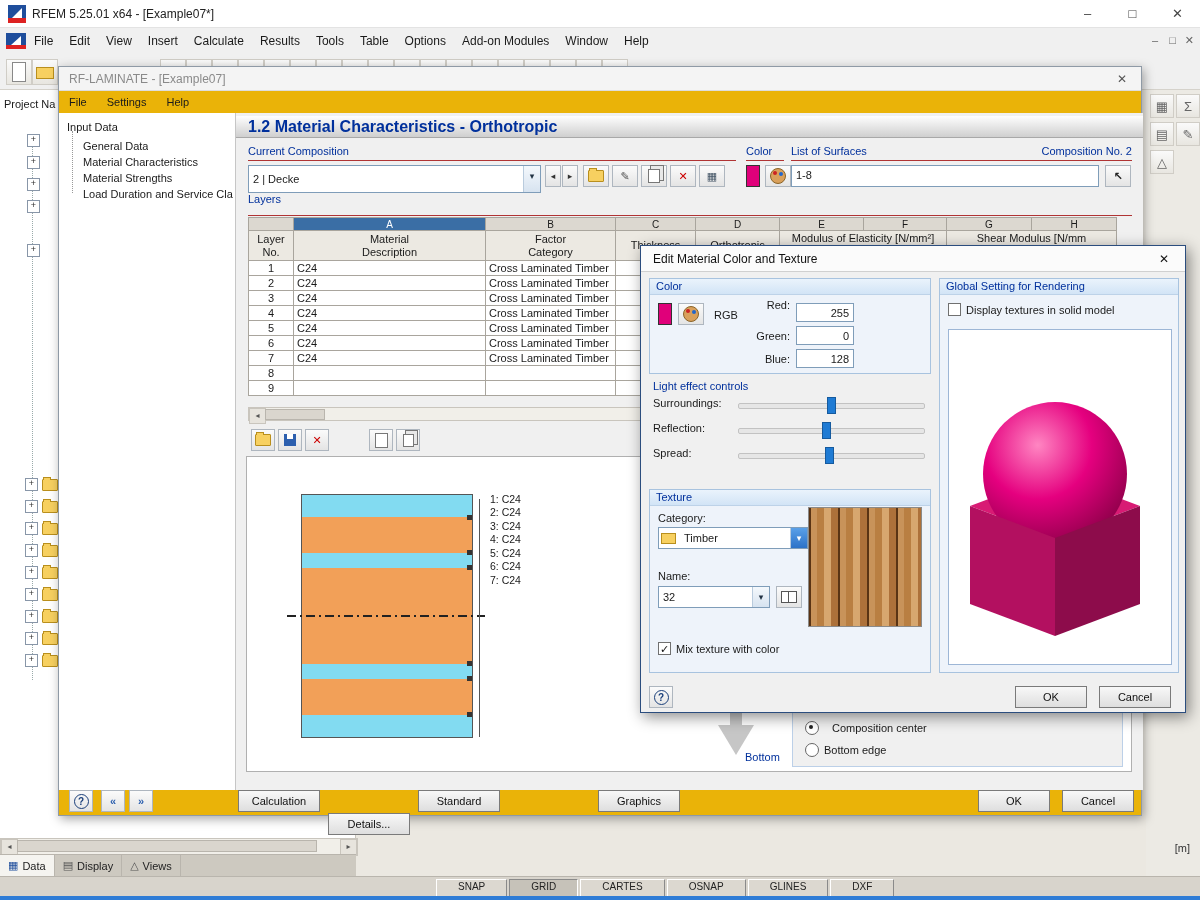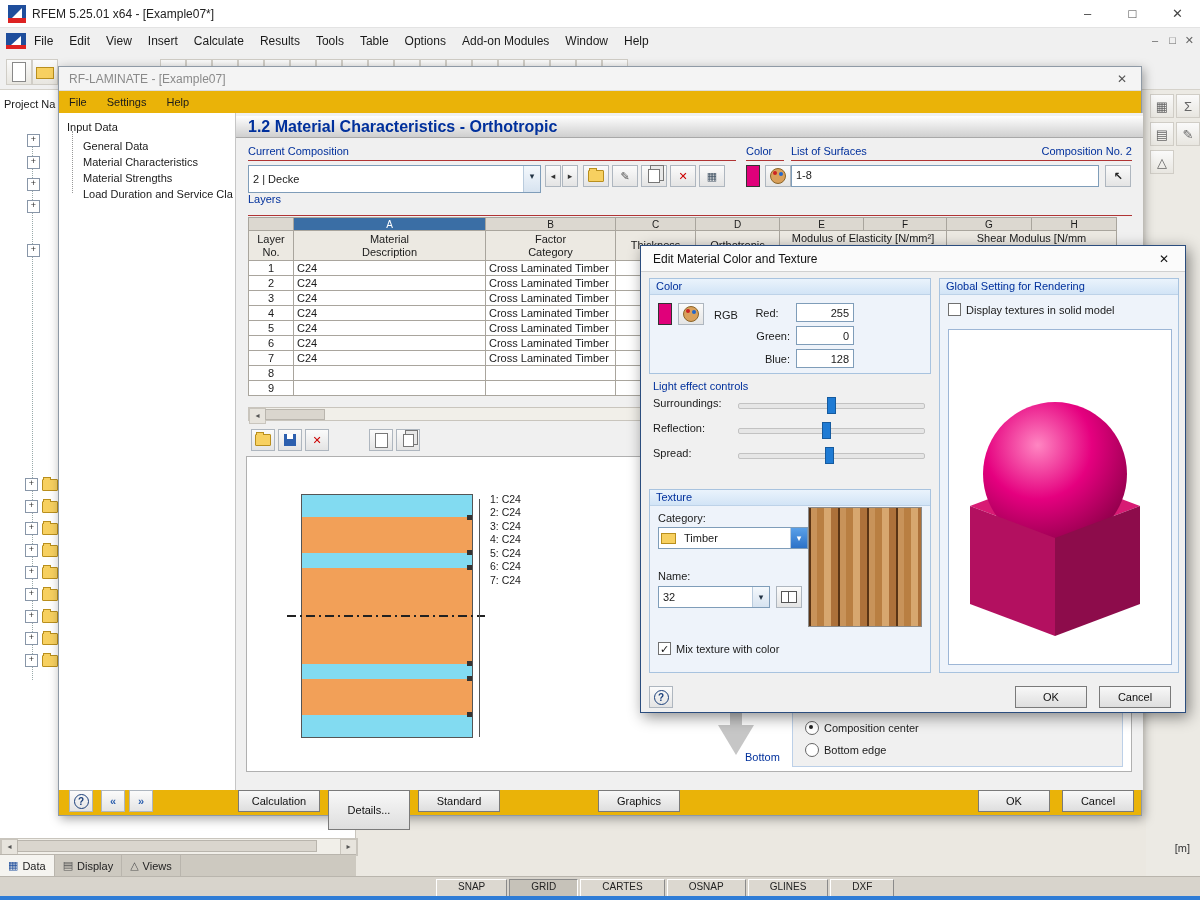--- a/index.html
+++ b/index.html
@@ -480,21 +480,21 @@
         <div class="abs" style="left:243px;top:49px;font-size:10.5px">2: C24</div>
         <div class="abs" style="left:243px;top:63px;font-size:10.5px">3: C24</div>
         <div class="abs" style="left:243px;top:76px;font-size:10.5px">4: C24</div>
         <div class="abs" style="left:243px;top:90px;font-size:10.5px">5: C24</div>
         <div class="abs" style="left:243px;top:103px;font-size:10.5px">6: C24</div>
         <div class="abs" style="left:243px;top:117px;font-size:10.5px">7: C24</div>
         <div class="abs" style="left:483px;top:218px;width:12px;height:52px;background:#c6c6c6"></div>
         <div class="abs" style="left:471px;top:268px;width:0;height:0;border-left:18px solid transparent;border-right:18px solid transparent;border-top:30px solid #c6c6c6"></div>
         <div class="abs lblnavy" style="left:498px;top:294px">Bottom</div>
         <div class="abs" style="left:545px;top:255px;width:331px;height:55px;background:#f0f0f0;border:1px solid #bcd0e8">
-          <div class="abs flex" style="left:12px;top:8px;gap:5px">
+          <div class="abs flex" style="left:12px;top:8px;gap:13px">
               <span class="radio sel"></span>
               <span>Composition center</span>
             </div>
           <div class="abs flex" style="left:12px;top:30px;gap:5px">
               <span class="radio"></span>
               <span>Bottom edge</span>
             </div>
         </div>
       </div>
     </div>
@@ -502,21 +502,21 @@
     <div class="abs ibtn" style="left:10px;top:723px;width:24px;height:22px">
         <span class="helpbtn" style="border:1px solid #1a3f7a;border-radius:50%;width:13px;height:13px;line-height:13px;text-align:center;display:inline-block;font-size:10px">?</span>
       </div>
     <div class="abs ibtn" style="left:42px;top:723px;width:24px;height:22px">
         <span style="color:#2c5fae;font-weight:bold">«</span>
       </div>
     <div class="abs ibtn" style="left:70px;top:723px;width:24px;height:22px">
         <span style="color:#2c5fae;font-weight:bold">»</span>
       </div>
     <div class="abs btn" style="left:179px;top:723px;width:82px;height:22px">Calculation</div>
-    <div class="abs btn" style="left:269px;top:723px;width:82px;height:40px">Details...</div>
+    <div class="abs btn" style="left:269px;top:746px;width:82px;height:22px">Details...</div>
     <div class="abs btn" style="left:359px;top:723px;width:82px;height:22px">Standard</div>
     <div class="abs btn" style="left:539px;top:723px;width:82px;height:22px">Graphics</div>
     <div class="abs btn" style="left:919px;top:723px;width:72px;height:22px">OK</div>
     <div class="abs btn" style="left:1003px;top:723px;width:72px;height:22px">Cancel</div>
   </div>
 
   <div class="abs edit">
     <div class="abs edit-title flex">
       <span class="edit-title-text"></span>
       <span class="edit-title-text" style="margin-left:0">Edit Material Color and Texture</span>
@@ -526,21 +526,21 @@
     <div class="abs grp" style="left:8px;top:32px;width:282px;height:96px">
       <div class="ghdr">Color</div>
       <div class="abs swatch" style="left:8px;top:24px;width:14px;height:22px"></div>
       <div class="abs ibtn" style="left:28px;top:24px;width:26px;height:22px">
           <div style="width:14px;height:14px;border-radius:50%;background:#d9a05b;border:1px solid #8a6428;position:relative">
             <div style="position:absolute;left:2px;top:2px;width:4px;height:4px;border-radius:50%;background:#c22"></div>
             <div style="position:absolute;right:2px;top:3px;width:4px;height:4px;border-radius:50%;background:#26c"></div>
           </div>
         </div>
       <div class="abs" style="left:64px;top:30px">RGB</div>
-      <div class="abs" style="left:94px;top:28px;width:46px;text-align:center">Red:</div>
+      <div class="abs" style="left:94px;top:20px;width:46px;text-align:right">Red:</div>
       <div class="abs tinput" style="left:146px;top:24px;width:58px;height:19px;text-align:right">255</div>
       <div class="abs" style="left:94px;top:51px;width:46px;text-align:right">Green:</div>
       <div class="abs tinput" style="left:146px;top:47px;width:58px;height:19px;text-align:right">0</div>
       <div class="abs" style="left:94px;top:74px;width:46px;text-align:right">Blue:</div>
       <div class="abs tinput" style="left:146px;top:70px;width:58px;height:19px;text-align:right">128</div>
     </div>
 
     <div class="abs lblnavy" style="left:12px;top:134px">Light effect controls</div>
     <div class="abs" style="left:12px;top:151px">Surroundings:</div>
     <div class="slider-track" style="left:97px;top:157px;width:185px">

